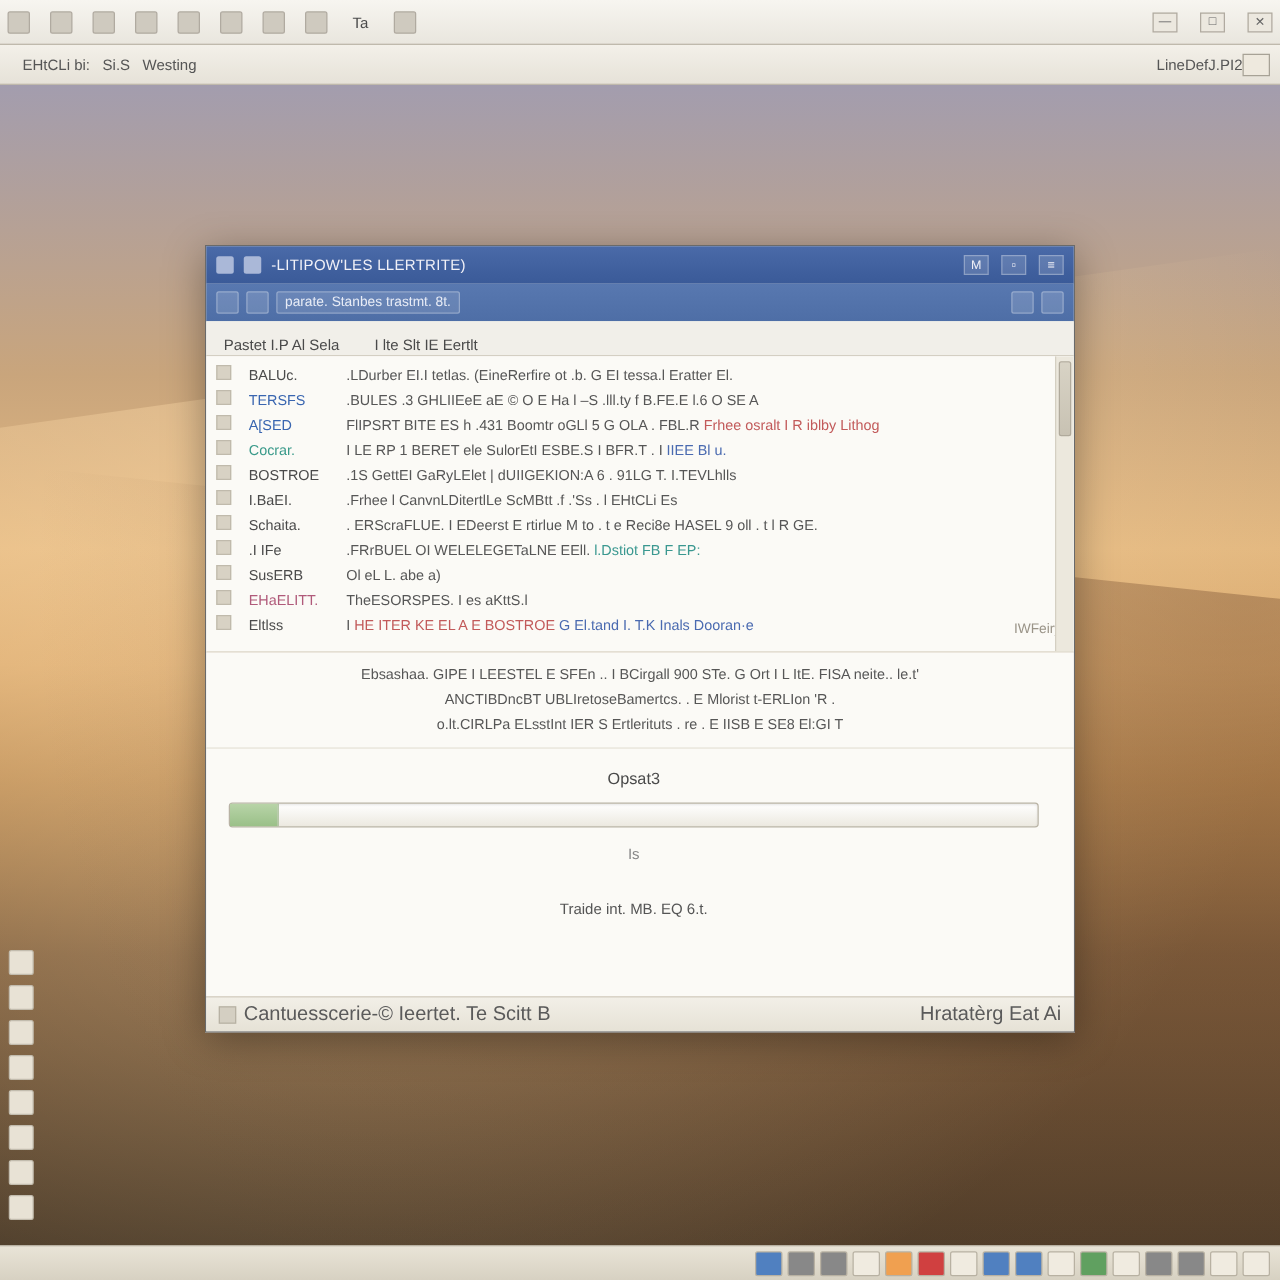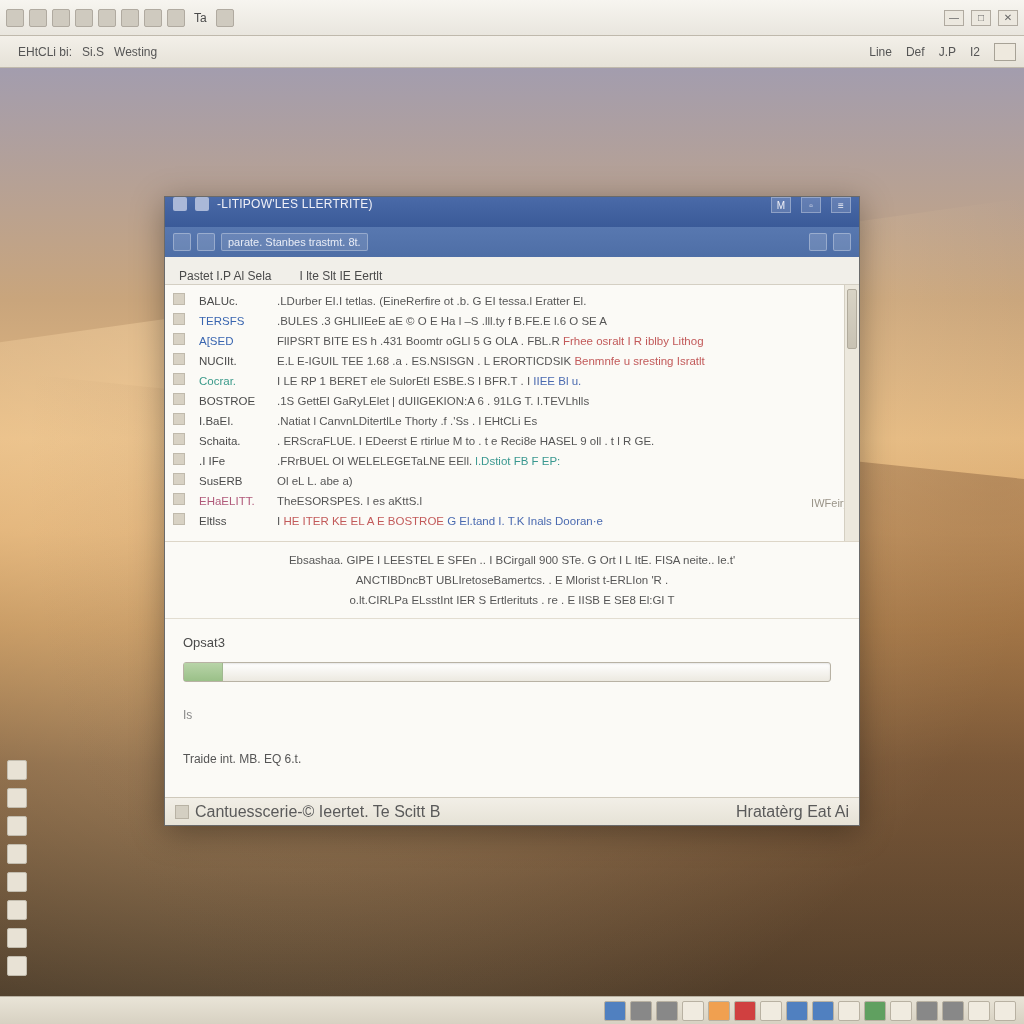--- a/index.html
+++ b/index.html
@@ -8,43 +8,43 @@
 
 .desktop {
   position: absolute; left: 0; top: 68px; right: 0; bottom: 28px;
   background: linear-gradient(180deg,#a39dae 0%,#c9a57c 25%,#e3b880 40%,#d9a86c 50%,#b88850 60%,#7a5a3a 75%,#4a3a28 100%);
   overflow: hidden;
 }
 .dune1 { position:absolute; left:-10%; top:20%; width:150%; height:120%; background: radial-gradient(ellipse at 30% 10%, rgba(255,220,170,.5), transparent 50%); transform:rotate(-8deg); }
 .dune2 { position:absolute; left:-20%; top:40%; width:160%; height:120%; background: radial-gradient(ellipse at 70% 0%, rgba(120,80,50,.4), transparent 60%); transform:rotate(6deg); }
 
 
-.menubar { position:absolute; top:0; left:0; right:0; height:36px; background:linear-gradient(#f7f5f0,#e9e6de); border-bottom:1px solid #bfb9ac; display:flex; align-items:center; padding:0 6px; gap:5px; font-size:12px; color:#4a4a4a; }
+.menubar { position:absolute; top:0; left:0; right:0; height:36px; background:linear-gradient(#f7f5f0,#e9e6de); border-bottom:1px solid #bfb9ac; display:flex; align-items:center; padding:0 6px; gap:16px; font-size:12px; color:#4a4a4a; }
 .menubar .mico { width:18px; height:18px; background:#cfcabf; border:1px solid #b0aaa0; border-radius:2px; }
 .menubar .lbl { padding:0 4px; }
 .menubar .spacer { flex:1; }
 .winbtn { width:20px; height:16px; border:1px solid #b0aaa0; background:#ece8df; display:flex; align-items:center; justify-content:center; font-size:10px; color:#666; margin-left:2px; }
 
 
 .secondbar { position:absolute; top:36px; left:0; right:0; height:32px; background:linear-gradient(#f3f0e9,#e6e2d8); border-bottom:1px solid #bfb9ac; display:flex; align-items:center; padding:0 8px; font-size:12px; color:#555; gap:10px; }
-.secondbar .right { margin-left:auto; display:flex; gap:14px; align-items:center; }
+.secondbar .right { margin-left:auto; display:flex; align-items:center; }
 .sqbtn{ width:22px; height:18px; border:1px solid #a7a296; background:#eee9de; }
 
 
 .leftbar { position:absolute; left:4px; top:760px; bottom:32px; width:26px; display:flex; flex-direction:column; gap:8px; align-items:center; }
 .lico { width:20px; height:20px; background:#e8e2d5; border:1px solid #c2bcae; border-radius:2px; }
 
 
 .taskbar { position:absolute; left:0; right:0; bottom:0; height:28px; background:linear-gradient(#e9e4d7,#d7d1c2); border-top:1px solid #b8b1a2; display:flex; align-items:center; justify-content:flex-end; padding:0 8px; gap:4px; }
 .tico { width:22px; height:20px; border:1px solid #b8b1a2; background:#f0ebe0; border-radius:2px; }
 .tico.o1{background:#f0a050;} .tico.o2{background:#d04040;} .tico.b1{background:#5080c0;} .tico.g1{background:#60a060;} .tico.gr{background:#888;}
 
 
 .modal { position:absolute; left:164px; top:196px; width:696px; height:630px; background:#f7f6f2; border:1px solid #6a6a6a; box-shadow:0 6px 30px rgba(0,0,0,.35); display:flex; flex-direction:column; }
-.mtitle { height:30px; background:linear-gradient(#4a6aa8,#3a5a98); color:#f0f0f7; display:flex; align-items:flex-start; padding:0 8px; font-size:12px; gap:8px; }
+.mtitle { height:30px; background:linear-gradient(#4a6aa8,#3a5a98); color:#f0f0f7; display:flex; align-items:center; padding:0 8px; font-size:12px; gap:8px; }
 .mtitle .ticon{ width:14px; height:14px; background:#aab8d8; border-radius:2px; }
 .mtitle .ttxt{ flex:1; letter-spacing:.02em; }
 .mtitle .tctl{ width:20px; height:16px; background:rgba(255,255,255,.15); border:1px solid rgba(255,255,255,.3); display:flex;align-items:center;justify-content:center; font-size:10px; margin-left:2px;}
 .maddr { height:30px; background:linear-gradient(#5878b0,#4e6ea6); display:flex; align-items:center; padding:0 8px; gap:6px; font-size:11px; color:#e8ecf6; }
 .maddr .abox{ flex:0 0 auto; padding:2px 6px; background:rgba(255,255,255,.12); border:1px solid rgba(255,255,255,.3); border-radius:2px; }
 .maddr .aico{ width:18px; height:18px; background:rgba(255,255,255,.15); border:1px solid rgba(255,255,255,.3); border-radius:2px; }
 
 .mtools { height:28px; background:#f1efe9; border-bottom:1px solid #d4cfc3; display:flex; align-items:center; font-size:12px; color:#4a4a4a; }
 .mtools span{ padding:0 14px;margin-top:10px; }
 
@@ -58,25 +58,25 @@
 .mlist .row .rest{ flex:1; overflow:hidden; text-overflow:ellipsis; }
 .mlist .row .rest .hl-r{ color:#c25a5a; }
 .mlist .row .rest .hl-b{ color:#4a6ab0; }
 .mlist .row .rest .hl-t{ color:#3a9890; }
 .mlist .rico{ width:12px; height:12px; background:#d8d2c4; border:1px solid #c0baac; display:inline-block; margin-right:4px; vertical-align:middle;}
 .mlist .side-note{ position:absolute; right:10px; color:#9a9488; font-size:11px; }
 
 .mlist2 { background:#fbfaf6; padding:8px 8px 8px 8px; font-size:11.5px; line-height:20px; color:#565656; border-bottom:1px solid #e2ddd1;text-align:center; }
 
 
-.mprog { padding:16px 28px 0 18px; background:#fbfaf6; flex:1; }
+.mprog { padding:16px 28px 0 18px; background:#fbfaf6; flex:1;text-align:center; }
 .mprog .plabel{ font-size:13px; color:#4a4a4a; margin-bottom:12px; }
 .progressbar { height:20px; background:linear-gradient(#fff,#ece9e0); border:1px solid #b8b2a4; border-radius:3px; position:relative; box-shadow:inset 0 1px 2px rgba(0,0,0,.1); }
 .progressbar .fill{ position:absolute; left:0; top:0; bottom:0; width:6%; background:linear-gradient(#b8d4a8,#9ac088); border-right:1px solid #a0b890;}
-.psub{ font-size:12px; color:#888; margin-top:26px; }
+.psub{ font-size:12px; color:#888; margin-top:14px; }
 .ptrad{ font-size:12px; color:#555; margin-top:30px; }
 
 
 .mstatus{ height:28px; background:linear-gradient(#f2efe7,#e6e2d6); border-top:1px solid #cfc9bb; display:flex; align-items:center; padding:0 10px; font-size:16px; color:#5a5a5a; }
 .mstatus .sico{ width:14px; height:14px; background:#d4cfc2; border:1px solid #b8b2a4; margin-right:6px;}
 .mstatus .sr{ margin-left:auto; }
 
 .scrollbar-v{ position:absolute; right:0; top:0; bottom:0; width:15px; background:#ece8dd; border-left:1px solid #d4cfc2; }
 .scrollbar-v .thumb{ position:absolute; left:2px; right:2px; top:4px; height:60px; background:linear-gradient(#d8d3c5,#c8c2b3); border:1px solid #b0aa9c; border-radius:2px;}
 </style>
@@ -164,37 +164,32 @@
           <span class="c1 bl">TERSFS</span>
           <span class="rest">.BULES .3 GHLIIEeE aE © O E Ha l   –S   .lll.ty f   B.FE.E l.6 O SE A</span>
         </div>
         <div class="row">
           <span class="rico"></span>
           <span class="c1 bl">A[SED</span>
           <span class="rest">FlIPSRT BITE ES h   .431 Boomtr oGLl  5   G OLA .  FBL.R   <span class="hl-r">Frhee osralt I R iblby Lithog</span></span>
         </div>
         <div class="row">
           <span class="rico"></span>
-          <span class="c1 ">NUCIIt.</span>
-          <span class="rest">E.L E-IGUIL TEE 1.68 .a . ES.NSISGN .  L  ERORTICDSIK <span class="hl-r">Benmnfe u sresting Isratlt</span></span>
-        </div>
-        <div class="row">
-          <span class="rico"></span>
           <span class="c1 tl">Cocrar.</span>
           <span class="rest">I  LE  RP 1 BERET   ele SulorEtI ESBE.S    I BFR.T .    I    <span class="hl-b">IIEE Bl u.</span></span>
         </div>
         <div class="row">
           <span class="rico"></span>
           <span class="c1 ">BOSTROE</span>
           <span class="rest">.1S GettEI GaRyLElet | dUIIGEKION:A 6 .  91LG T.   I.TEVLhlls</span>
         </div>
         <div class="row">
           <span class="rico"></span>
           <span class="c1 ">I.BaEI.</span>
-          <span class="rest">.Natiat l CanvnLDitertlLe  Thorty     .f .'Ss . l  EHtCLi Es</span>
+          <span class="rest">.Frhee l CanvnLDitertlLe  ScMBtt     .f .'Ss . l  EHtCLi Es</span>
         </div>
         <div class="row">
           <span class="rico"></span>
           <span class="c1 ">Schaita.</span>
           <span class="rest">. ERScraFLUE. I EDeerst E rtirlue M to  . t  e Reci8e   HASEL 9   oll . t l   R GE.</span>
         </div>
         <div class="row">
           <span class="rico"></span>
           <span class="c1 ">.I IFe</span>
           <span class="rest">.FRrBUEL OI WELELEGETaLNE EEll.   <span class="hl-t">l.Dstiot FB F EP:</span></span>

